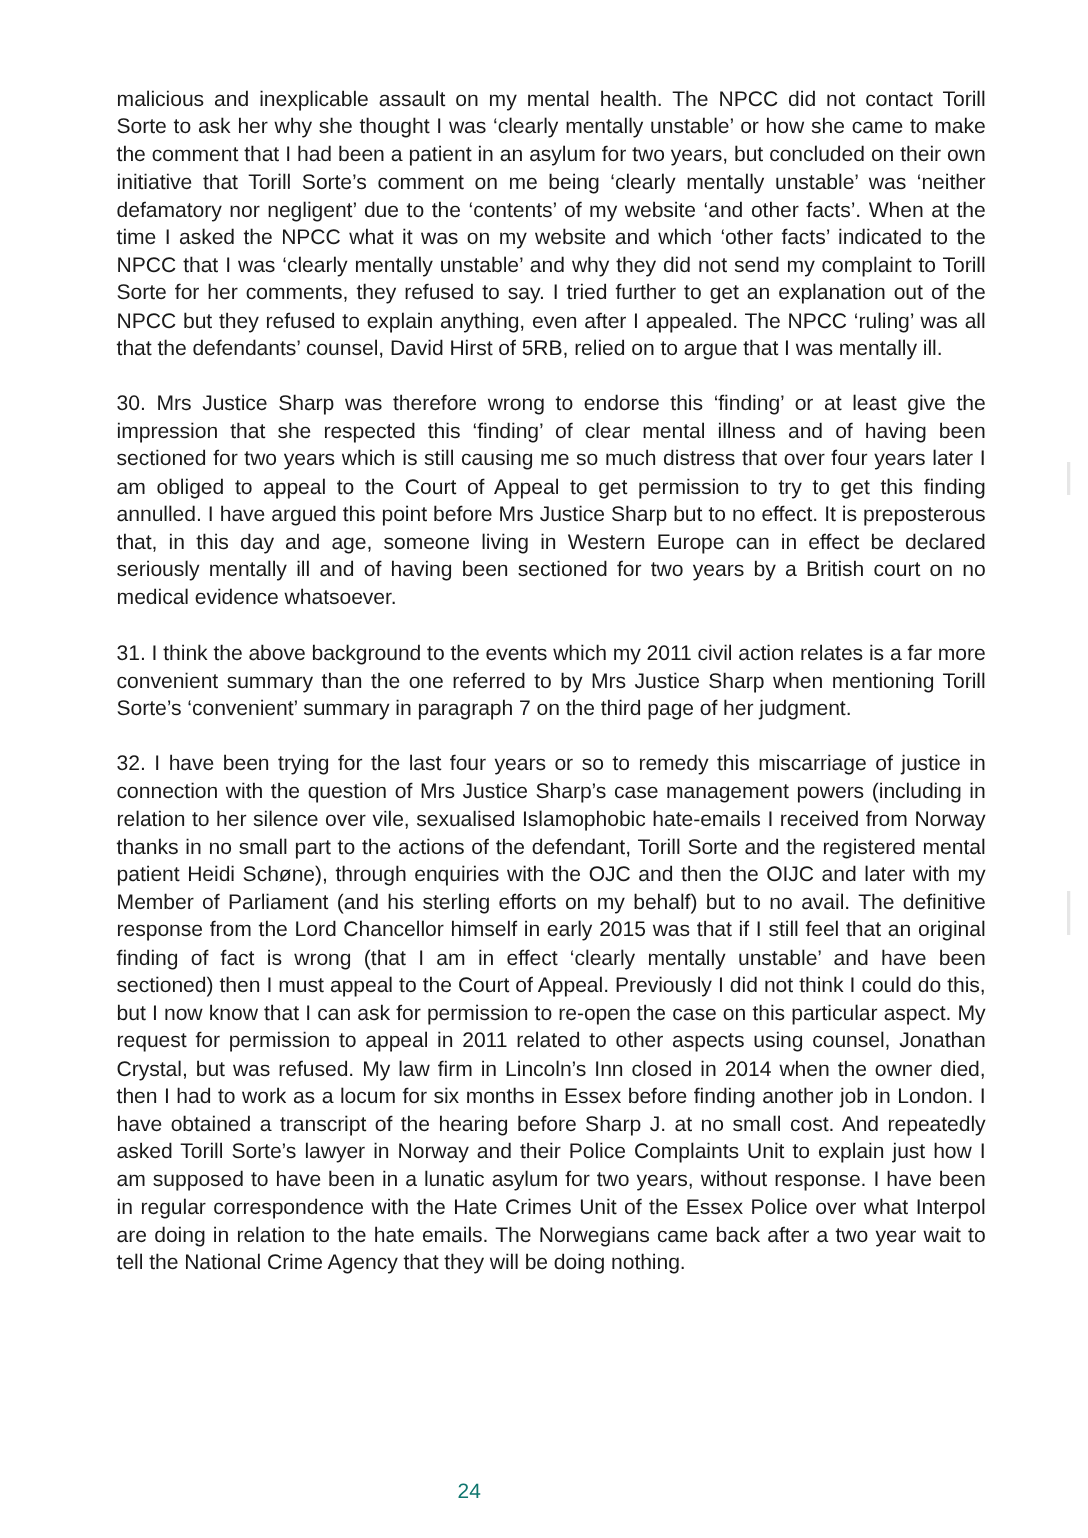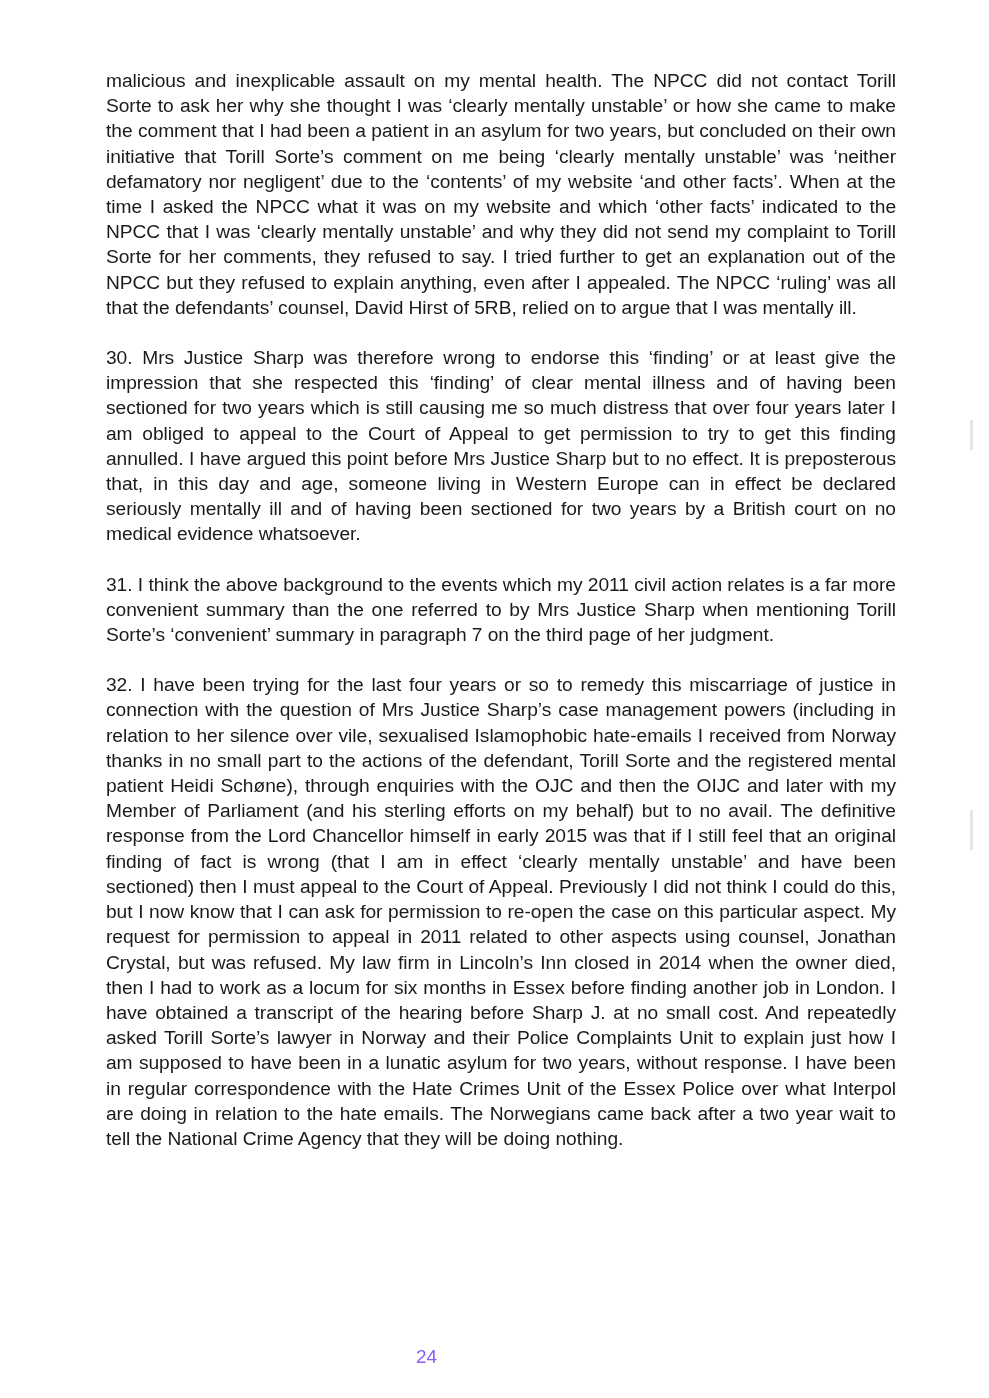--- a/index.html
+++ b/index.html
@@ -18,31 +18,31 @@
   .page {
     position: absolute;
     left: 106px;
     top: 66px;
     width: 790px;
   }
   .para {
     font-size: 19.2px;
     line-height: 25.2px;
     text-align: justify;
-    margin: 2px 0 25px 0;
+    margin: 12px 0 25px 0;
     letter-spacing: -0.05px;
   }
   .page-number {
     position: absolute;
     left: 0;
     width: 853px;
     top: 1346px;
     text-align: center;
     font-size: 19px;
-    color: #8b5cf6;
+    color: #0f766e;
   }
   .edge-mark {
     position: absolute;
     right: 16px;
     width: 3px;
     background: #e6e6e6;
   }
 </style>
 </head>
 <body>

